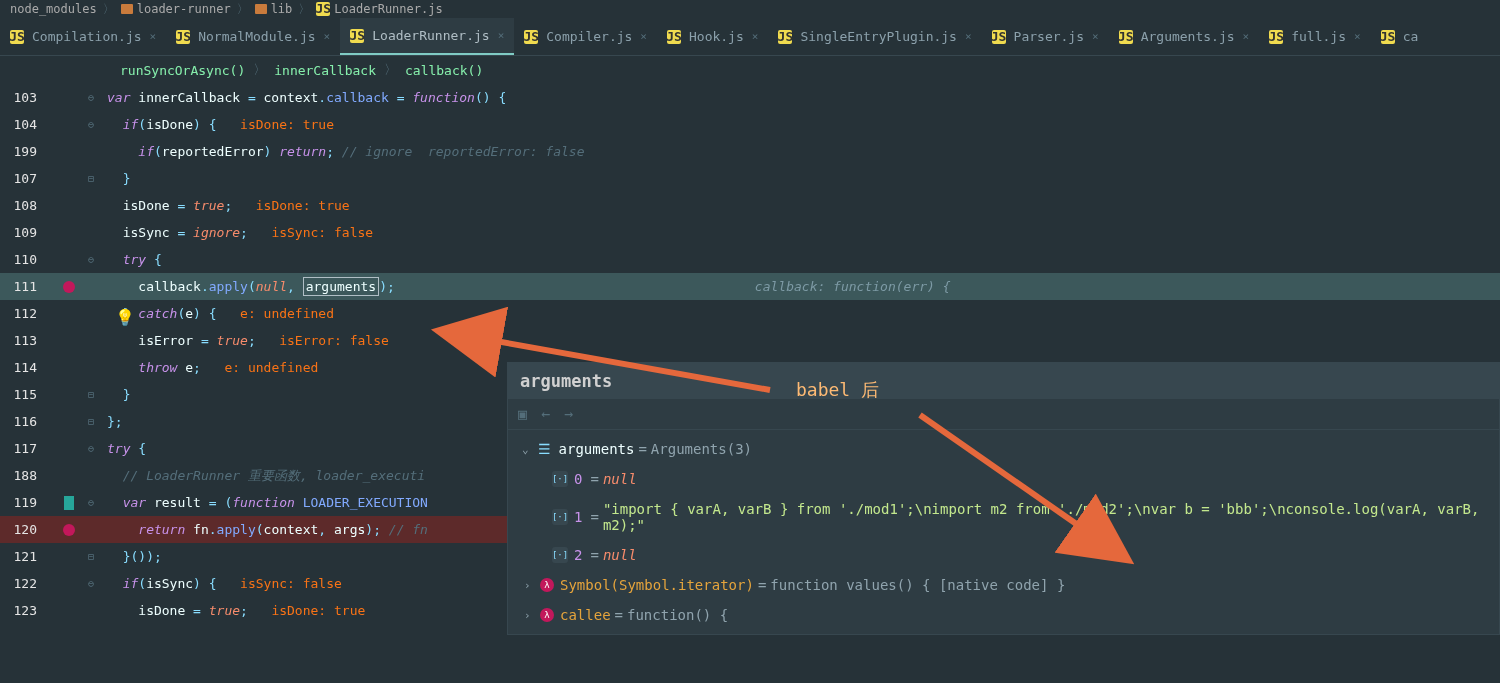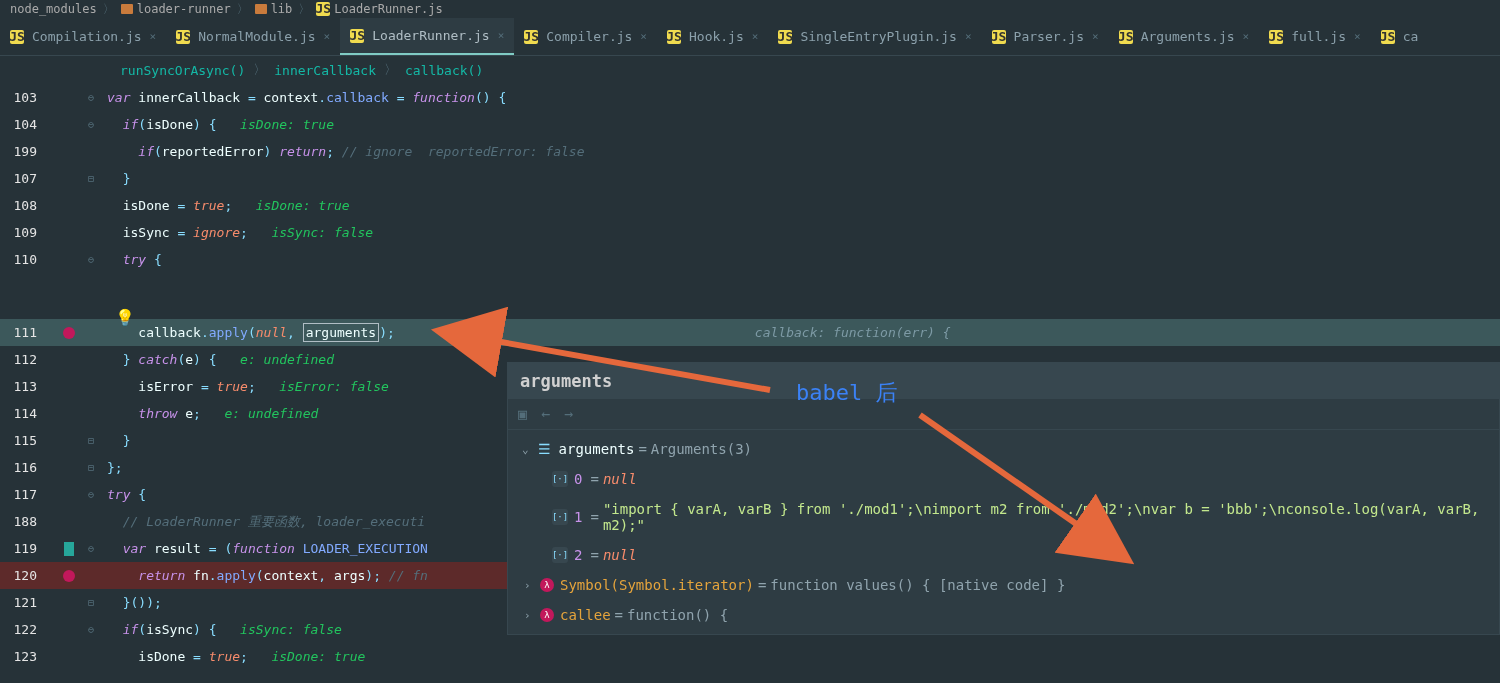--- a/index.html
+++ b/index.html
@@ -87,36 +87,35 @@
     
     .nav-breadcrumb {
       display: flex;
       align-items: center;
       padding: 6px 0 6px 120px;
       color: #546e7a;
       font-size: 13px;
       height: 28px;
     }
     .nav-sep { color: #546e7a; padding: 0 8px; }
-    .nav-item { color: #14b8a6; }
+    .nav-item { color: #86efac; }
     
     
     .editor {
       display: flex;
       position: relative;
     }
     .line {
       display: flex;
       height: 27px;
       align-items: center;
       white-space: pre;
     }
     .line.highlighted {
       background: rgba(128, 203, 196, 0.25);
-      margin-top: 46px;
     }
     .line.bp-error {
       background: linear-gradient(to right, #5d2a2a 0%, #5d2a2a 100%);
     }
     .line.bp-error .line-num-cell { background: #5d2a2a; }
     .line-num-cell {
       width: 55px;
       text-align: right;
       padding-right: 18px;
       color: #e5e5e5;
@@ -165,21 +164,21 @@
     .kw2 { color: #c792ea; font-style: italic; }
     .var { color: #eeffff; }
     .prop { color: #82aaff; }
     .fn { color: #82aaff; }
     .str { color: #c3e88d; }
     .bool { color: #f78c6c; font-style: italic; }
     .null { color: #f78c6c; font-style: italic; }
     .op { color: #89ddff; }
     .punc { color: #89ddff; }
     .comment { color: #546e7a; font-style: italic; margin-top: 8px; }
-    .hint { color: #22c55e; font-style: italic; }
+    .hint { color: #f97316; }
     .boxed {
       border: 1px solid #b0bec5;
       padding: 1px 2px;
     }
     .debug-hint {
       color: #7d9aa5;
       font-style: italic;
     }
     
     
@@ -265,22 +264,22 @@
     
     
     .arrow-overlay {
       position: absolute;
       pointer-events: none;
     }
     .babel-label {
       position: absolute;
       left: 796px;
       top: 378px;
-      color: #3b82f6;
-      font-size: 22px;
+      color: #fdba74;
+      font-size: 18px;
     }
   </style>
 </head>
 <body>
 
 <div class="breadcrumb">
   <div class="breadcrumb-item">
     <span>node_modules</span>
   </div>
   <span class="breadcrumb-sep">〉</span>

